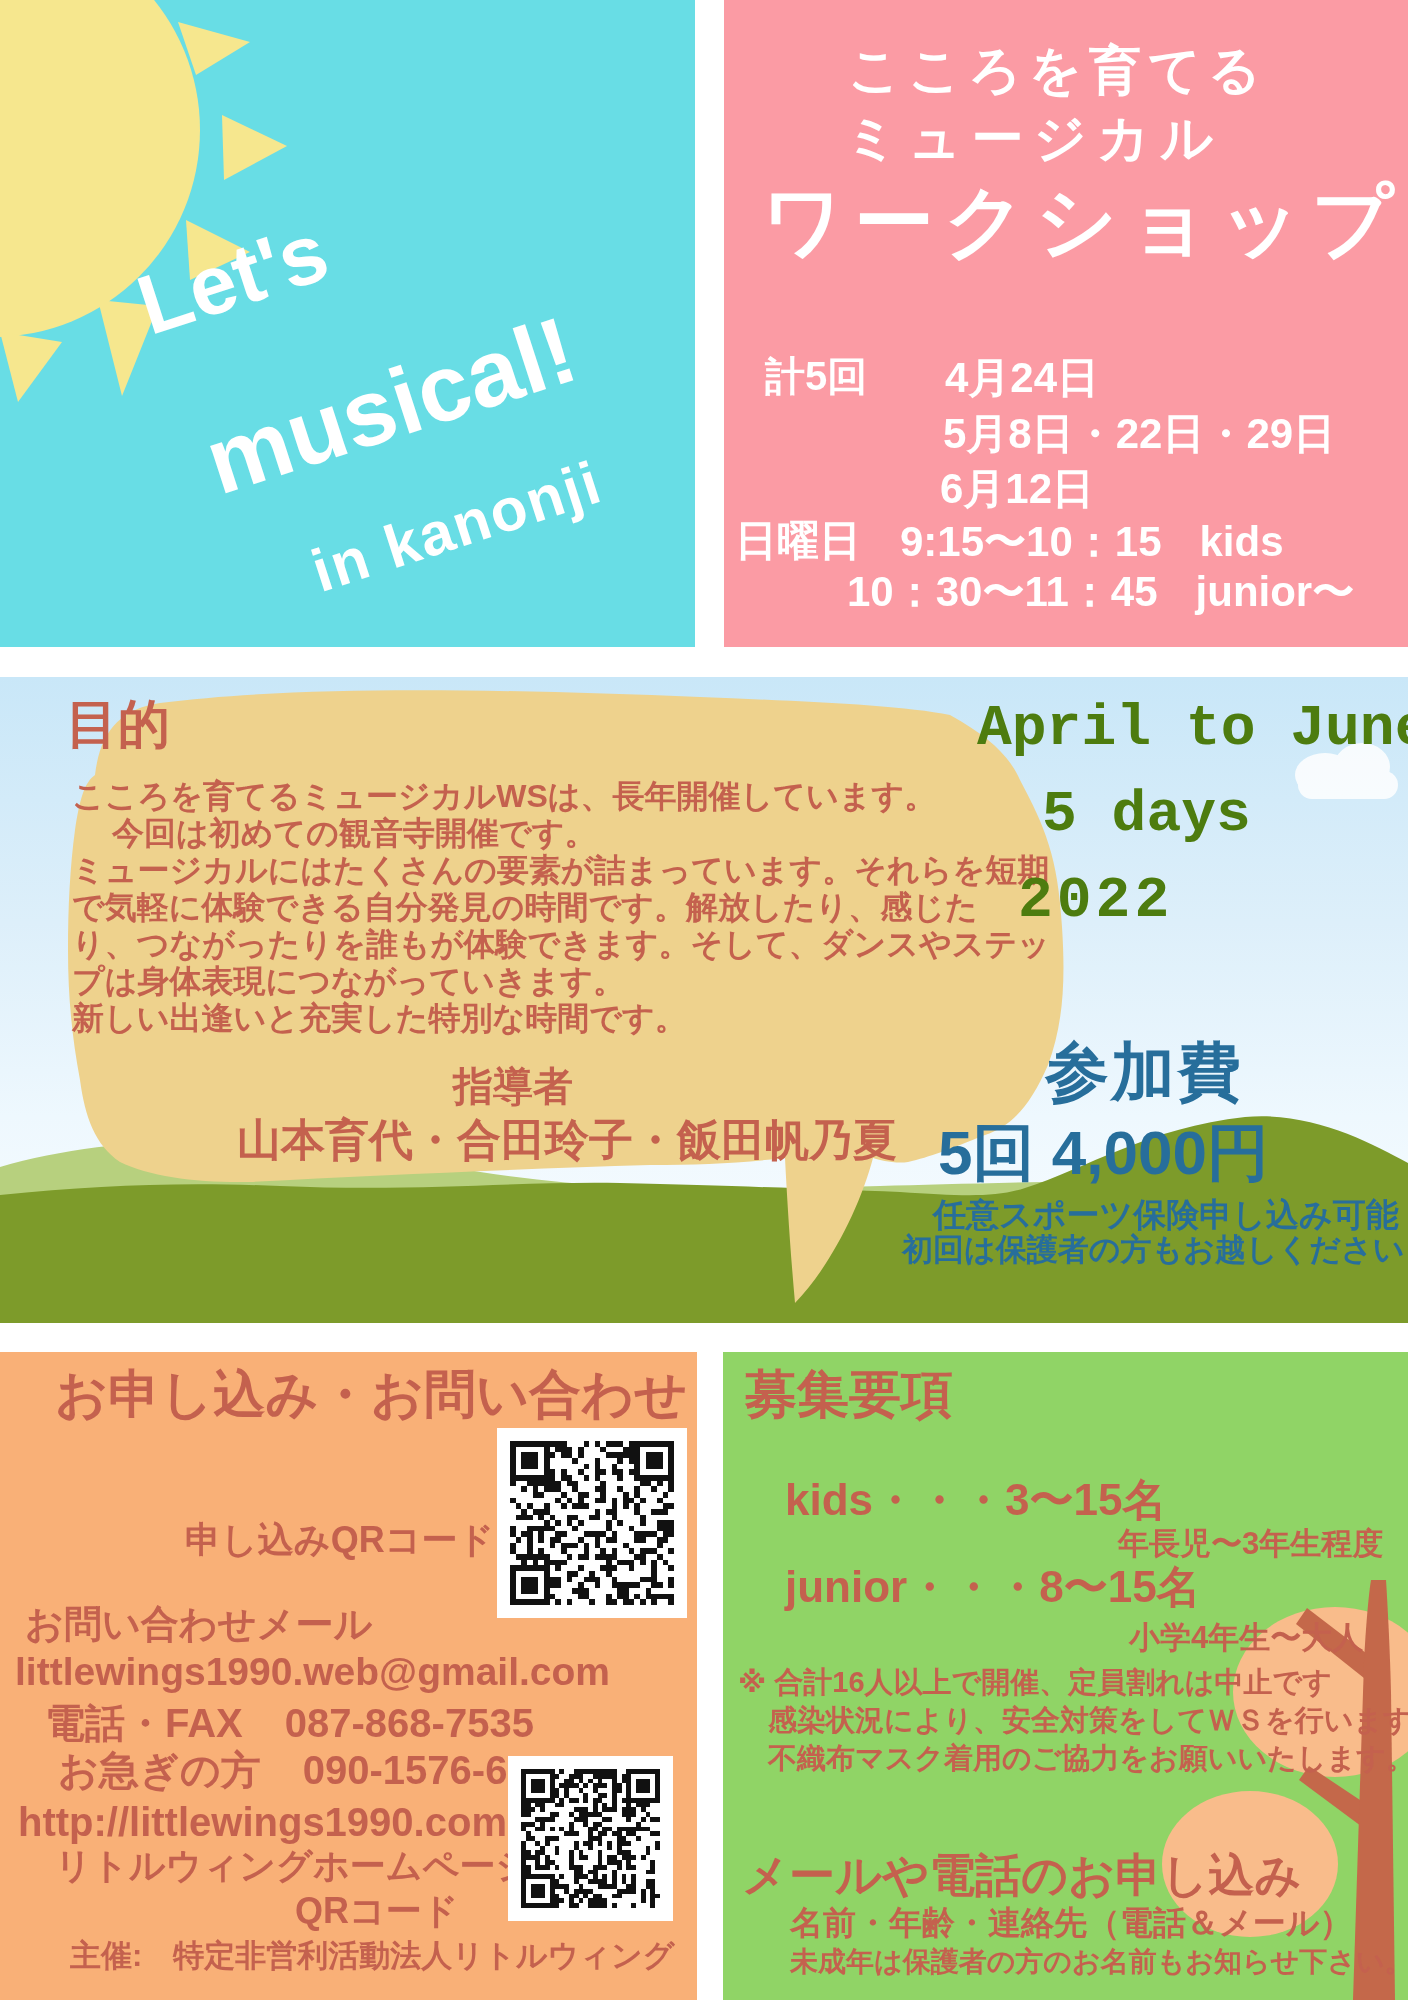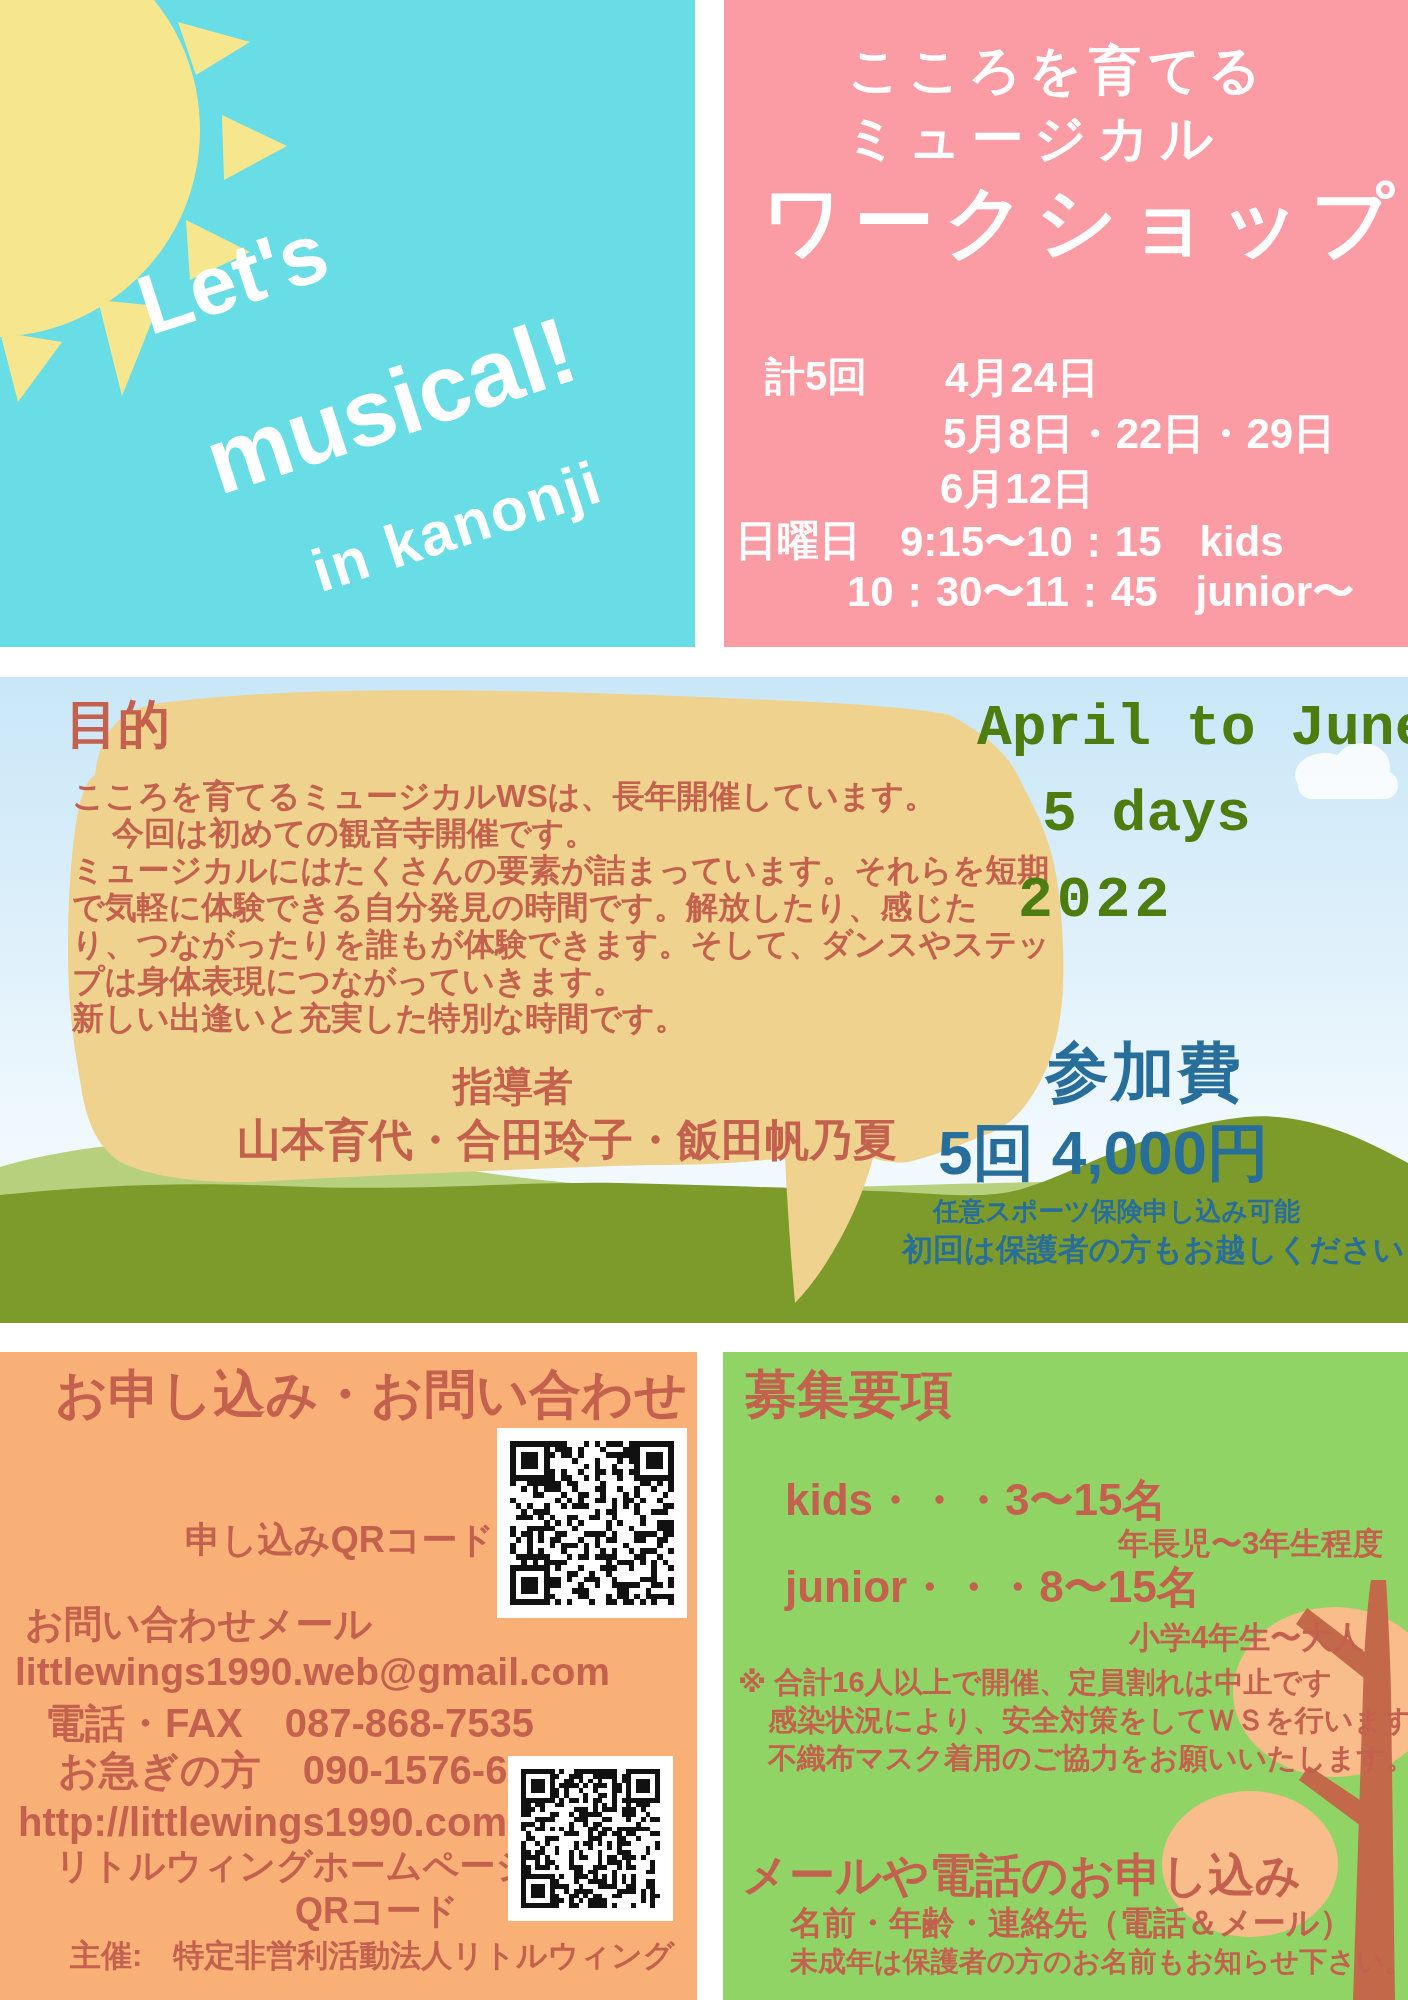--- a/index.html
+++ b/index.html
@@ -37,21 +37,21 @@
   .purpose-title{left:66px;top:698px;font-size:52px;color:#c4614e;}
   .purpose-line{font-size:32px;color:#c4614e;}
   .period{color:#4d7c0f;font-family:Liberation Mono, monospace;}
   .period1{left:977px;top:700px;font-size:58px;}
   .period2{left:1042px;top:786px;font-size:58px;}
   .period3{left:1018px;top:872px;font-size:58px;letter-spacing:4px;}
   .inst-label{left:453px;top:1066px;font-size:40px;color:#c4614e;}
   .inst-names{left:237px;top:1118px;font-size:44px;color:#c4614e;}
   .fee-title{left:1045px;top:1040px;font-size:64px;color:#276e9b;letter-spacing:2px;}
   .fee-value{left:938px;top:1122px;font-size:62px;color:#276e9b;}
-  .fee-note1{left:933px;top:1198px;font-size:26px;color:#276e9b;}
+  .fee-note1{left:933px;top:1198px;font-size:33px;color:#276e9b;}
   .fee-note2{left:902px;top:1234px;font-size:31px;color:#276e9b;}
   
   .or{color:#c4614e;}
   .or-title{left:55px;top:1368px;font-size:52px;}
   .or-qr1label{left:185px;top:1522px;font-size:36px;}
   .or-maillabel{left:25px;top:1605px;font-size:38px;}
   .or-email{left:15px;top:1652px;font-size:39px;}
   .or-phone{left:45px;top:1703px;font-size:40px;}
   .or-urgent{left:58px;top:1750px;font-size:40px;}
   .or-url{left:18px;top:1802px;font-size:40px;}

